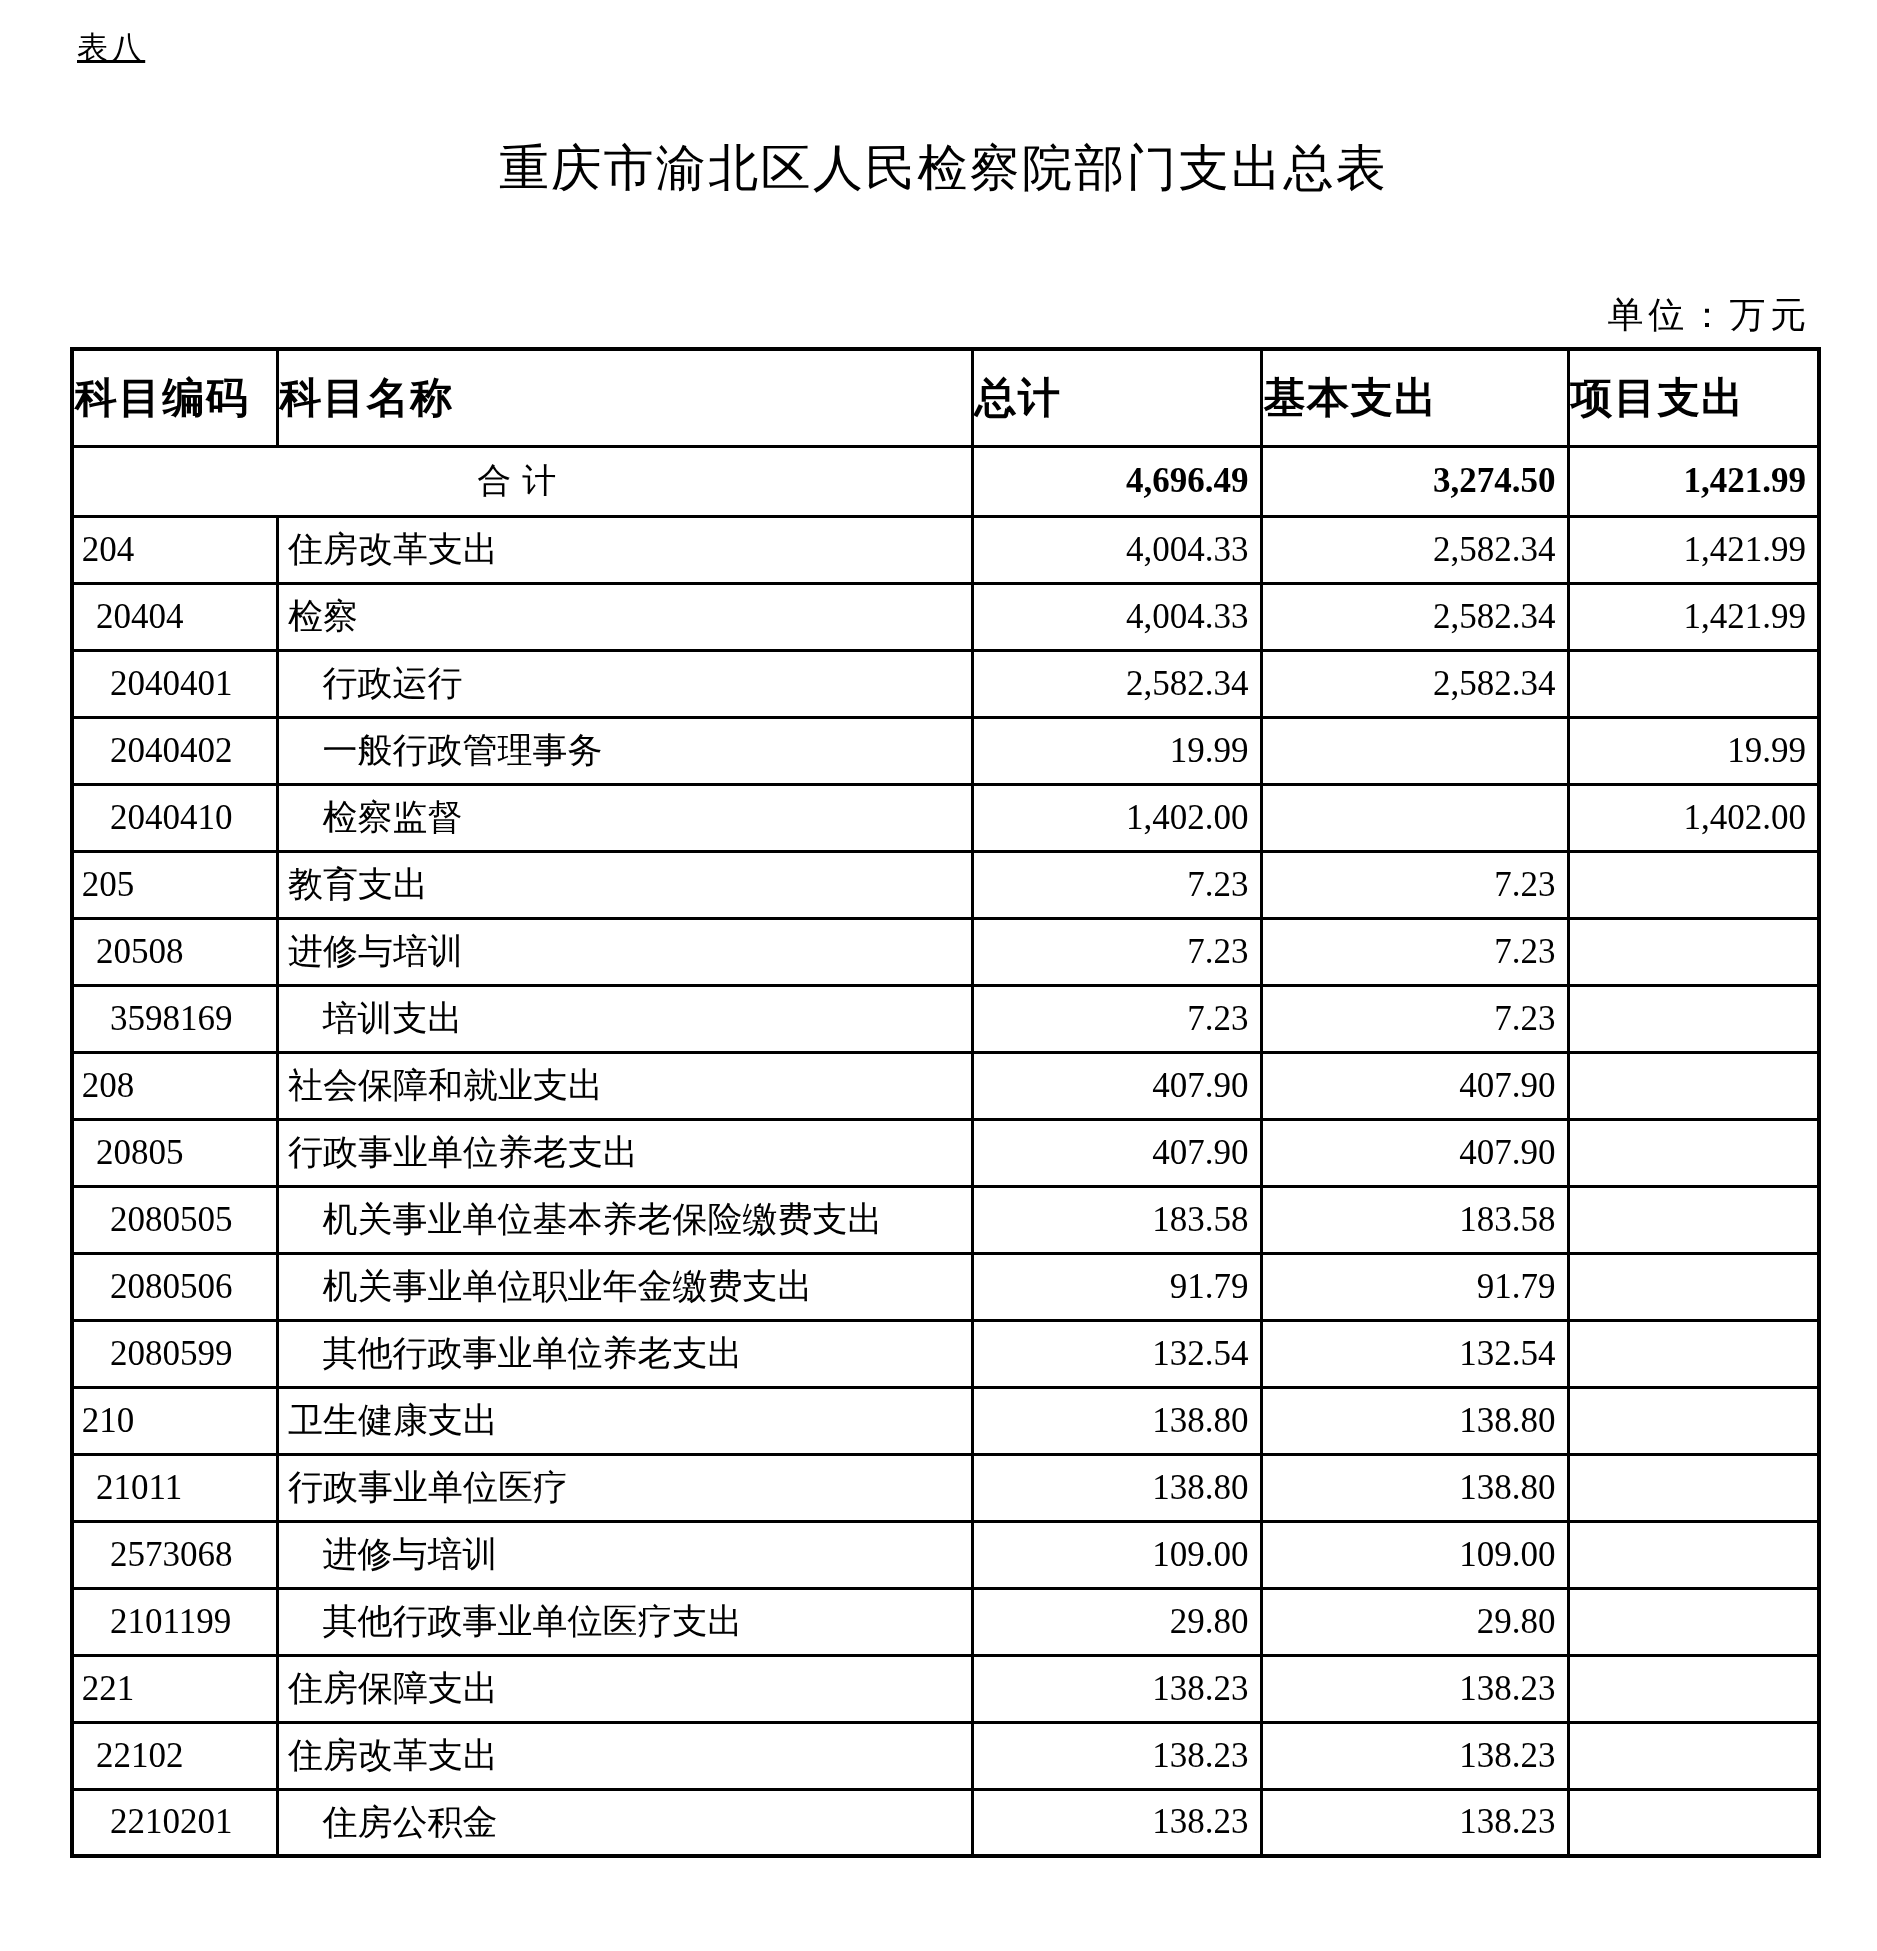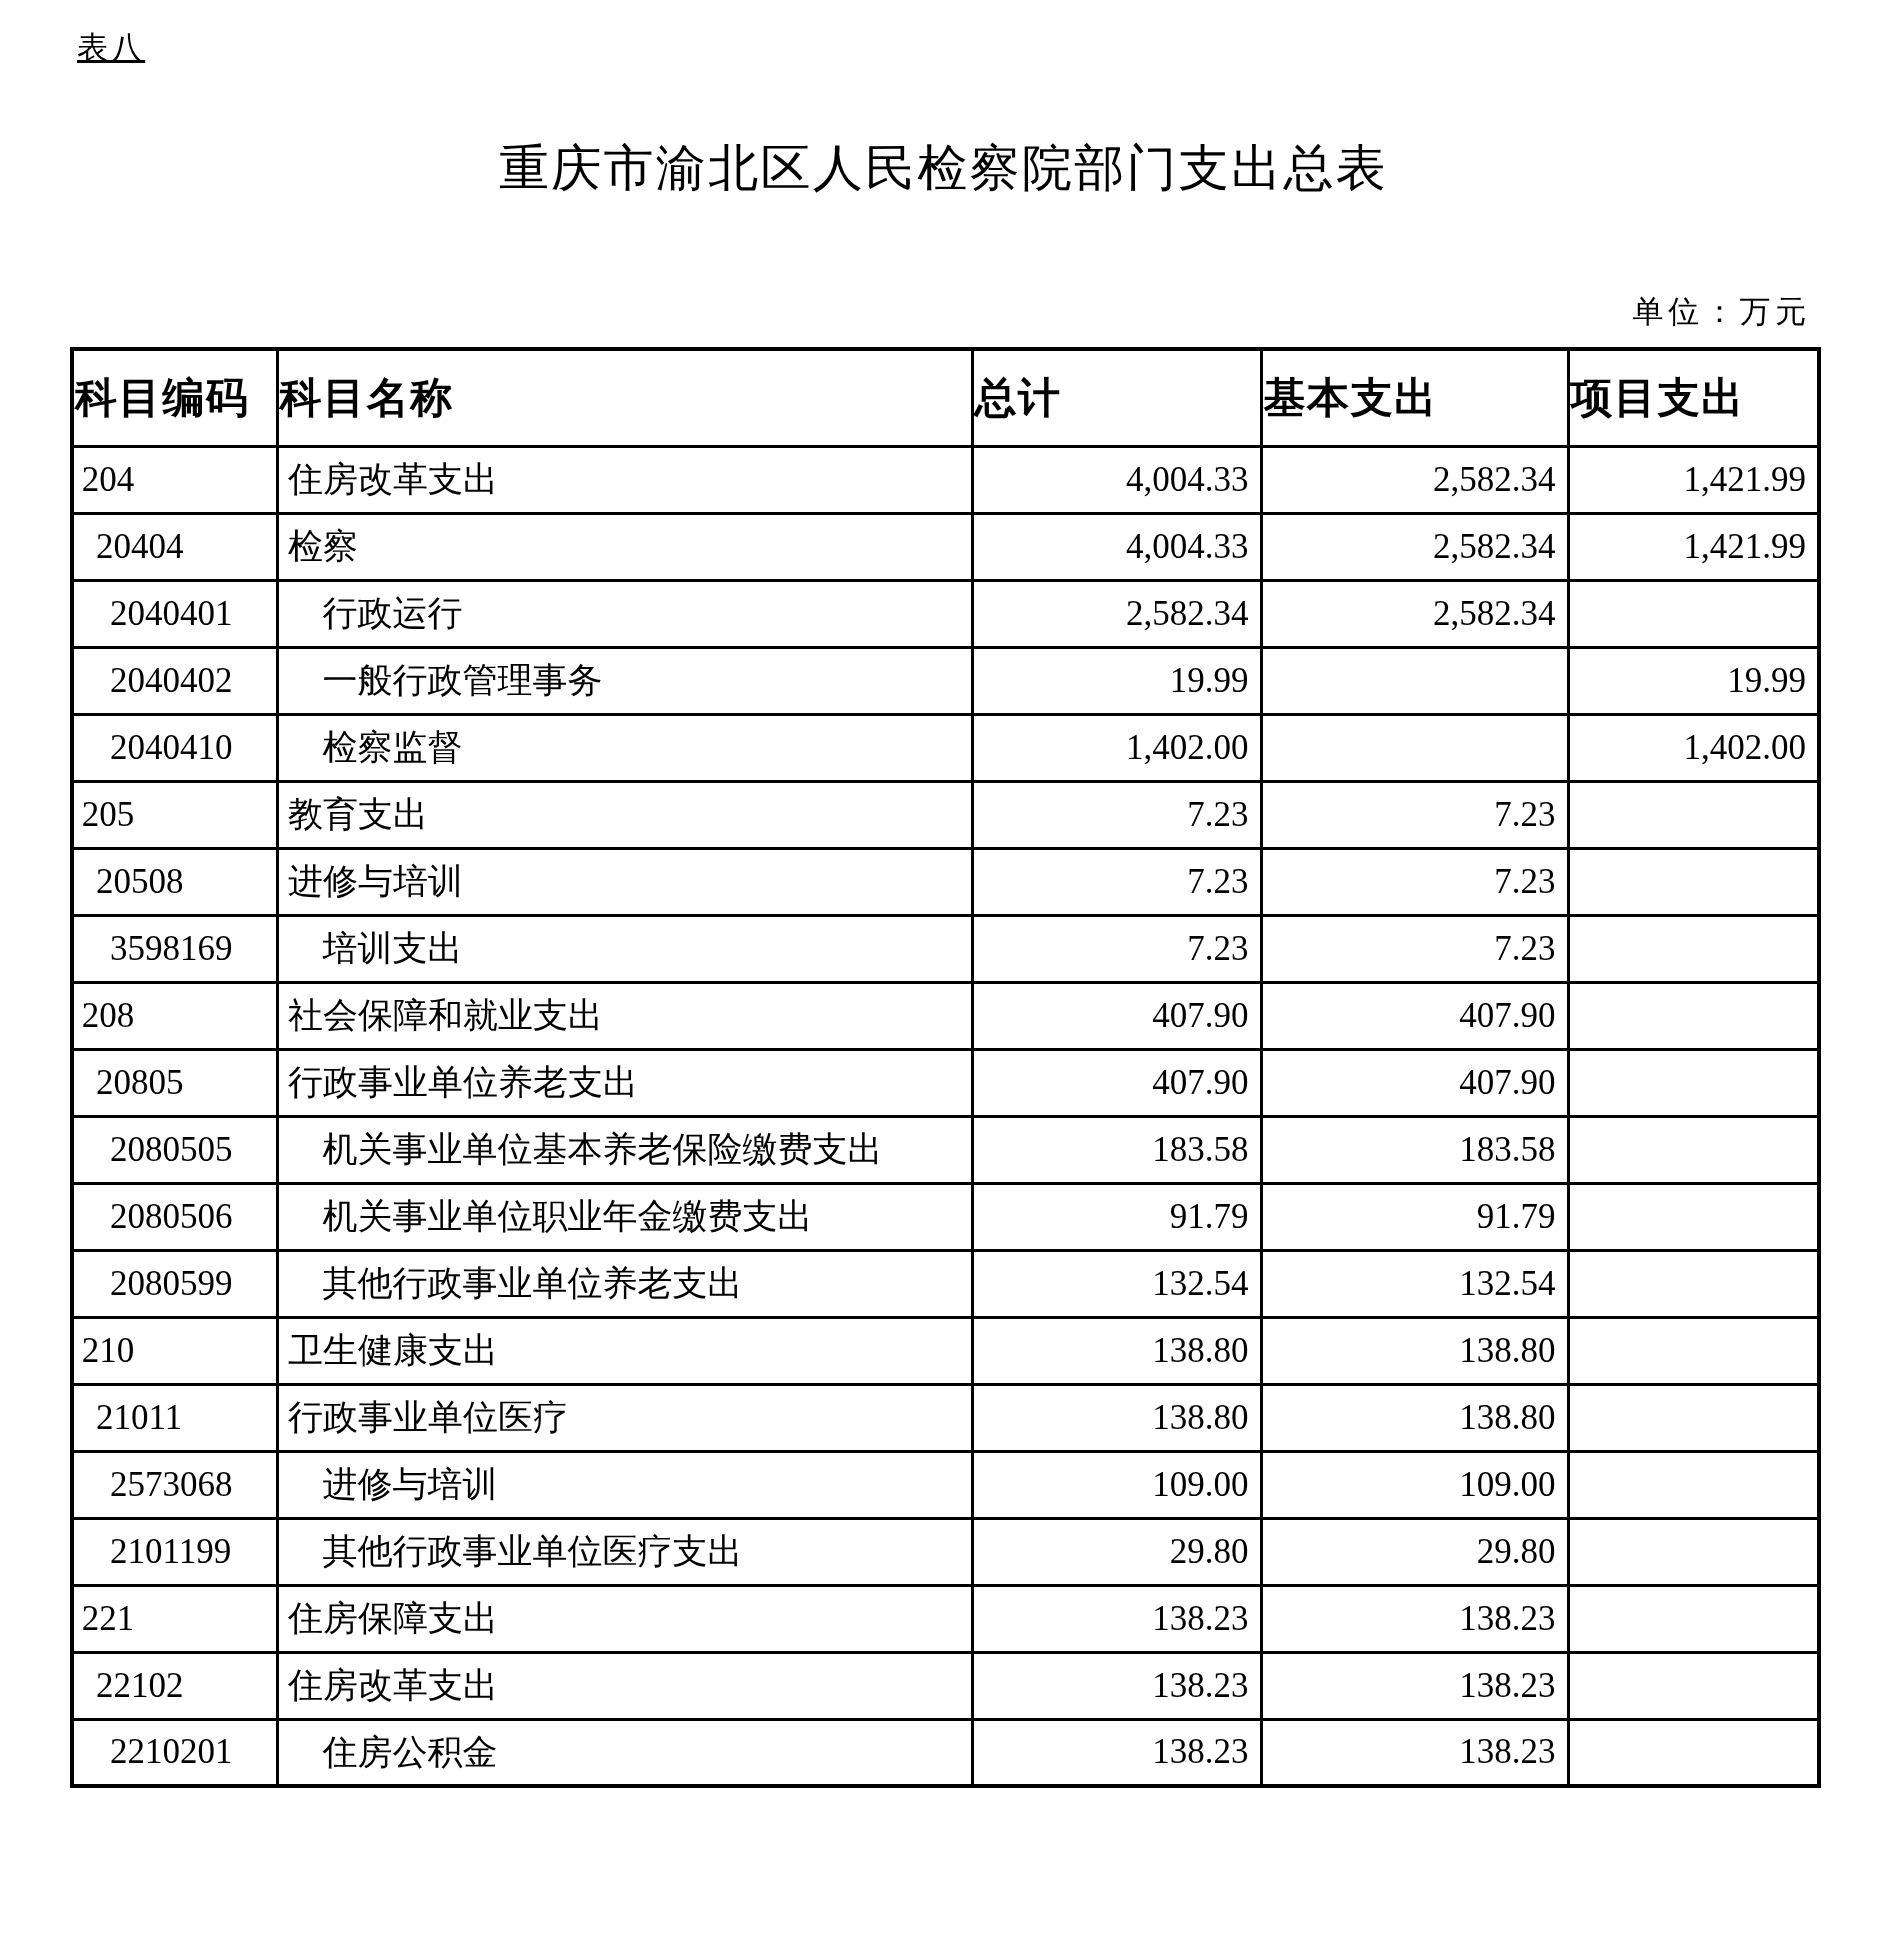--- a/index.html
+++ b/index.html
@@ -29,21 +29,21 @@
     text-align: center;
     font-size: 50px;
     font-weight: normal;
     letter-spacing: 2.3px;
     font-family: "Liberation Serif", serif;
   }
   .unit-note {
     position: absolute;
     top: 291px;
     right: 66px;
-    font-size: 31px;
+    font-size: 36px;
     letter-spacing: 4.7px;
   }
   table.budget-table {
     position: absolute;
     left: 70px;
     top: 347px;
     width: 1747px;
     border-collapse: collapse;
     table-layout: fixed;
     border: 4.7px solid #000;
@@ -109,20 +109,26 @@
   <thead>
     <tr>
       <th>科目编码</th>
       <th>科目名称</th>
       <th>总计</th>
       <th>基本支出</th>
       <th>项目支出</th>
     </tr>
   </thead>
   <tbody id="table-body">
+    <tr class="total-row">
+      <td class="total-label" colspan="2">合计</td>
+      <td class="num">4,696.49</td>
+      <td class="num">3,274.50</td>
+      <td class="num">1,421.99</td>
+    </tr>
   <tr class="lvl1">
         <td class="cell-code">204</td>
         <td class="cell-name">住房改革支出</td>
         <td class="num">4,004.33</td>
         <td class="num">2,582.34</td>
         <td class="num">1,421.99</td>
       </tr>
       <tr class="lvl2">
         <td class="cell-code">20404</td>
         <td class="cell-name">检察</td>

